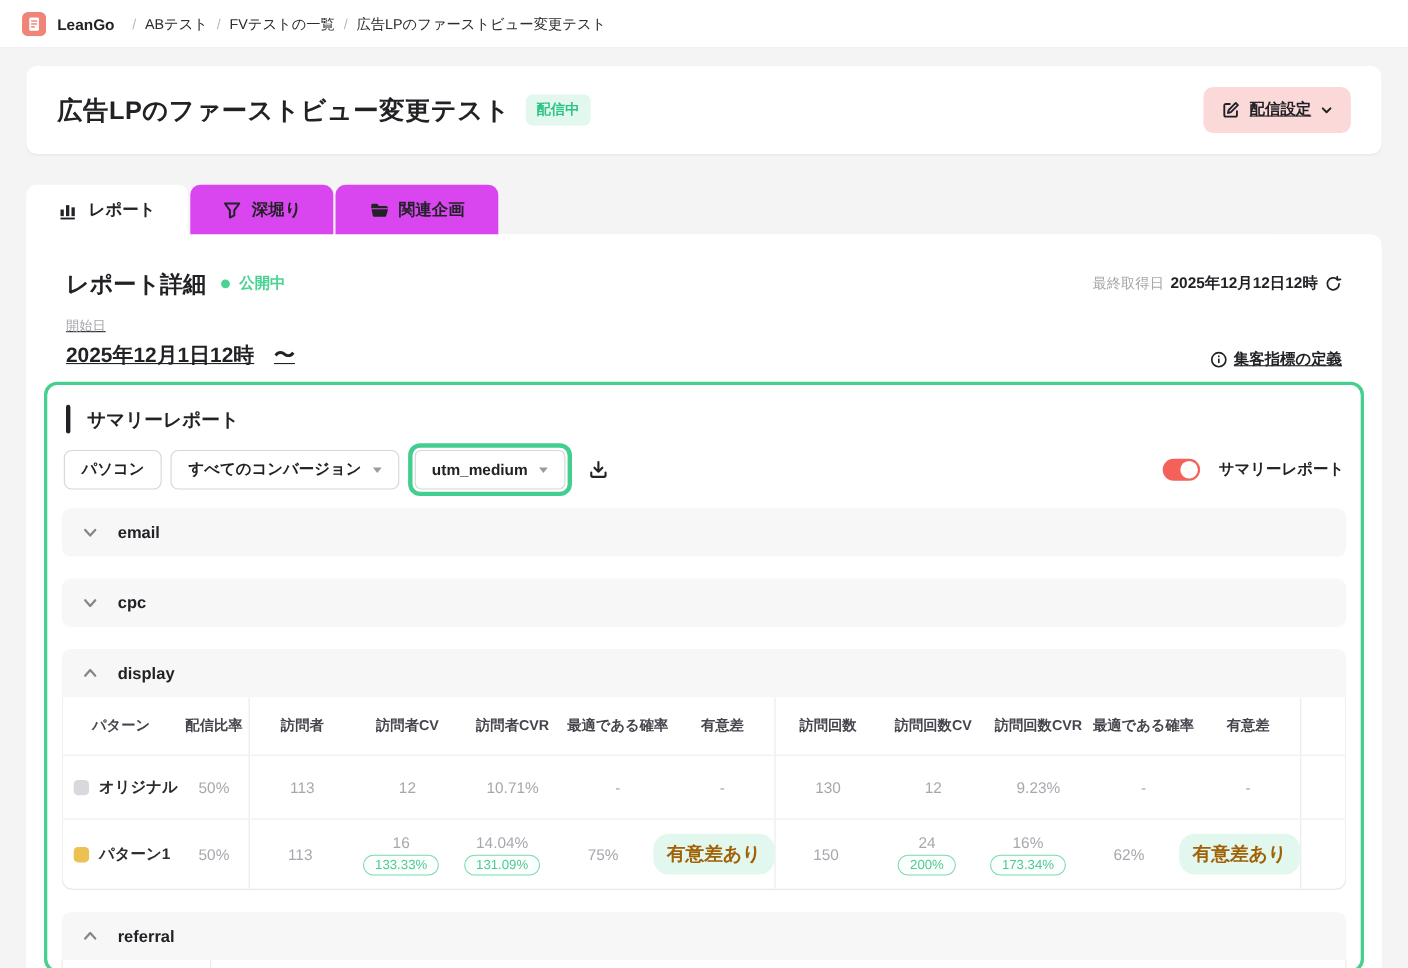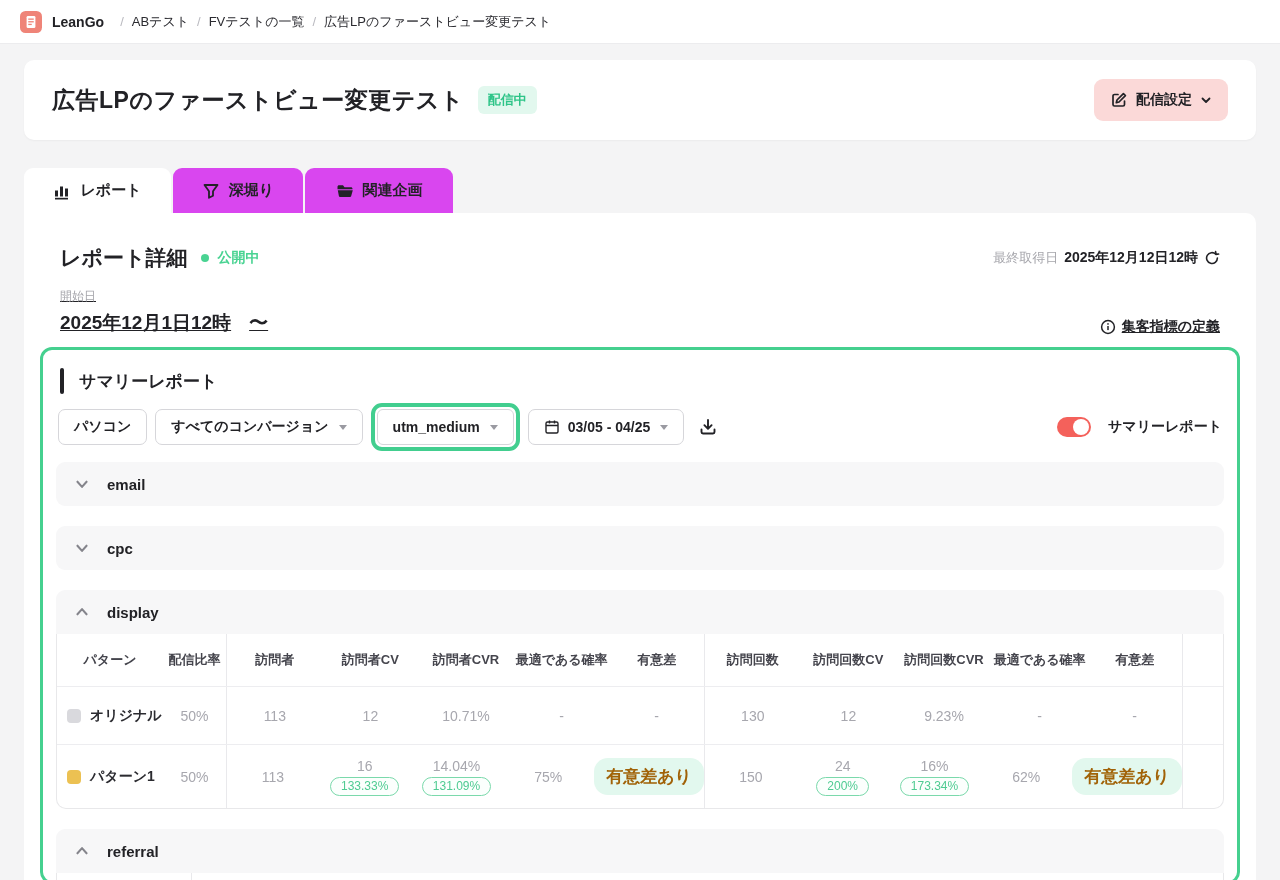--- a/index.html
+++ b/index.html
@@ -18,21 +18,21 @@
   
   .header-card { margin:16px 24px 0; height:80px; background:#fff; border-radius:10px;
     box-shadow:0 1px 2px rgba(0,0,0,.04); display:flex; align-items:center;
     justify-content:space-between; padding:0 28px; }
   .hc-left { display:flex; align-items:center; }
   .page-title { font-size:23px; font-weight:700; letter-spacing:.5px; }
   .badge-live { margin-left:14px; background:#e2f8ee; color:#2ec488; font-size:13px;
     font-weight:700; padding:5px 10px; border-radius:6px; }
   .settings-btn { background:#fbd9d8; border:none; border-radius:9px; height:42px;
     padding:0 16px; display:flex; align-items:center; gap:8px; font-size:14px;
-    font-weight:700; color:#222226; cursor:pointer; font-family:inherit; }
+    font-weight:700; color:#222226; cursor:pointer; font-family:inherit;text-decoration:underline; }
 
   
   .tabs { display:flex; margin:28px 0 0 24px; gap:2px; height:45px; }
   .tab { display:flex; align-items:center; justify-content:center; gap:9px;
     font-size:15px; font-weight:700; border-radius:9px 9px 0 0; cursor:pointer; }
   .tab.active { background:#fff; }
   .tab.inactive { background:#d946ef; }
   .tab-report { width:147px; } .tab-drill { width:130px; } .tab-related { width:148px; }
 
   
@@ -237,30 +237,20 @@
       <button class="fbtn">
         <span>すべてのコンバージョン</span>
         <span class="caret"></span>
       </button>
       <span class="utm-wrap">
         <button class="fbtn" style="border-radius:6px;">
           <span>utm_medium</span>
           <span class="caret"></span>
         </button>
       </span>
-      <button class="fbtn">
-        <span>
-          <svg width="16" height="16" viewBox="0 0 16 16" fill="none" stroke="#222226" stroke-width="1.4">
-              <rect x="2" y="3" width="12" height="11" rx="1.5"></rect>
-              <path d="M2 6.5h12M5.5 1.5v3M10.5 1.5v3"></path>
-            </svg>
-        </span>
-        <span>03/05 - 04/25</span>
-        <span class="caret"></span>
-      </button>
       <button class="dl-btn">
         <span>
           <svg width="20" height="20" viewBox="0 0 20 20" fill="none" stroke="#222226" stroke-width="1.9" stroke-linecap="round" stroke-linejoin="round">
               <path d="M10 3v8.6M6.4 8.2l3.6 3.6 3.6-3.6"></path>
               <path d="M3.5 12.5v2.6c0 .8.7 1.4 1.5 1.4h10c.8 0 1.5-.6 1.5-1.4v-2.6"></path>
             </svg>
         </span>
       </button>
       <span class="spacer"></span>
       <span class="toggle">

